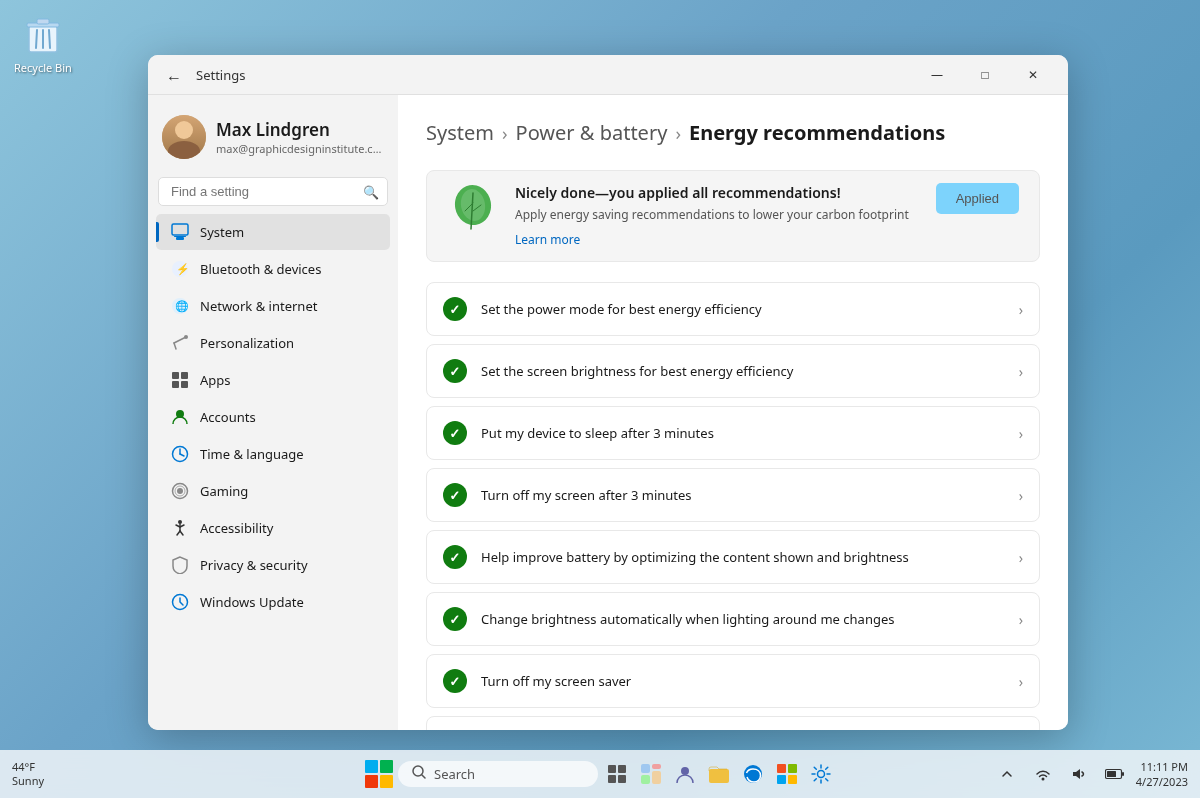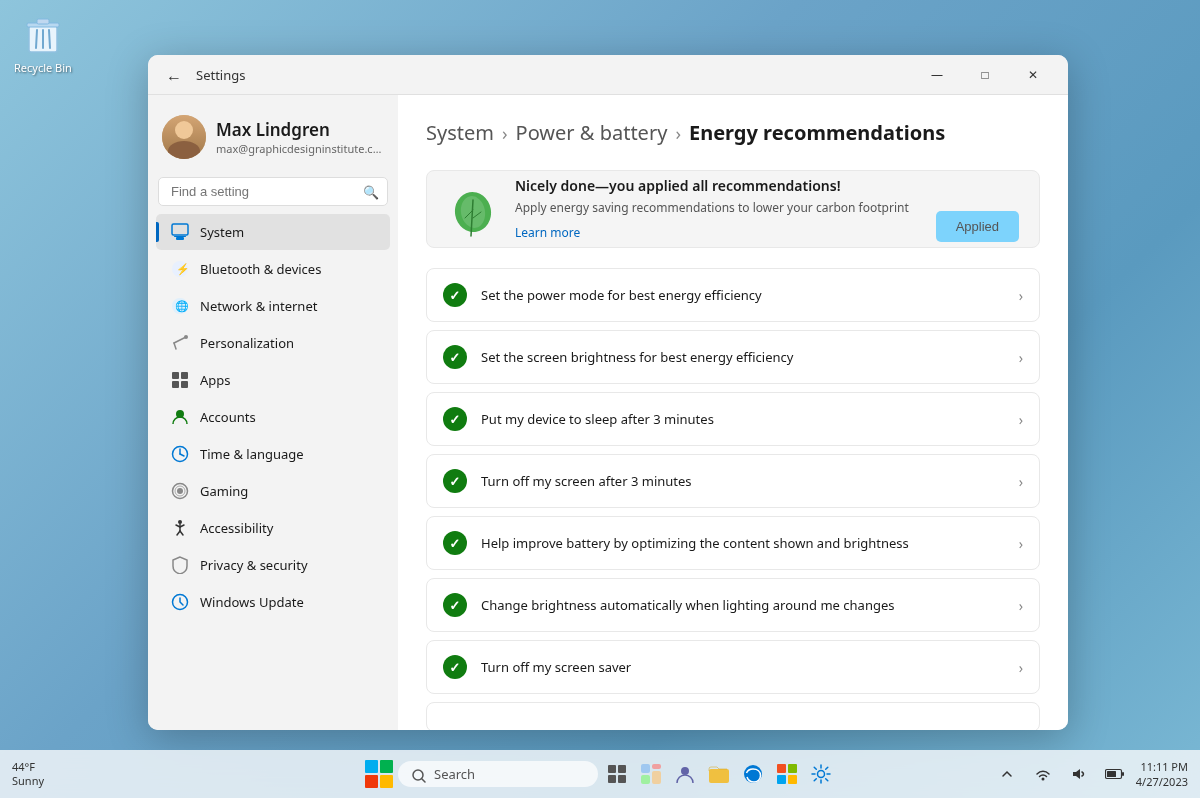--- a/index.html
+++ b/index.html
@@ -86,21 +86,21 @@
       width: 30px;
       height: 30px;
       display: flex;
       align-items: center;
       justify-content: center;
       border-radius: 6px;
       cursor: pointer;
     }
     .search-bar {
       display: flex;
-      align-items: flex-end;
+      align-items: flex-start;
       background: rgba(255,255,255,0.7);
       border-radius: 20px;
       padding: 4px 14px;
       gap: 8px;
       min-width: 200px;
       cursor: pointer;
     }
     .search-bar span {
       font-size: 13px;
       color: #555;
@@ -317,25 +317,25 @@
       font-size: 20px;
       color: #555;
       cursor: pointer;
     }
     .breadcrumb-item.current { font-weight: 700; color: #1a1a1a; cursor: default; }
     .breadcrumb-sep { font-size: 18px; color: #888; }
 
     
     .recommendation-banner {
       display: flex;
-      align-items: flex-end;
+      align-items: flex-start;
       gap: 16px;
       background: #f5f5f5;
       border-radius: 8px;
-      padding: 5px 20px;
+      padding: 12px 20px;
       margin-bottom: 20px;
       border: 1px solid #e8e8e8;
       margin-top: 18px;
     }
     .leaf-icon {
       width: 52px;
       height: 52px;
       flex-shrink: 0;
     }
     .banner-text { flex: 1; }

